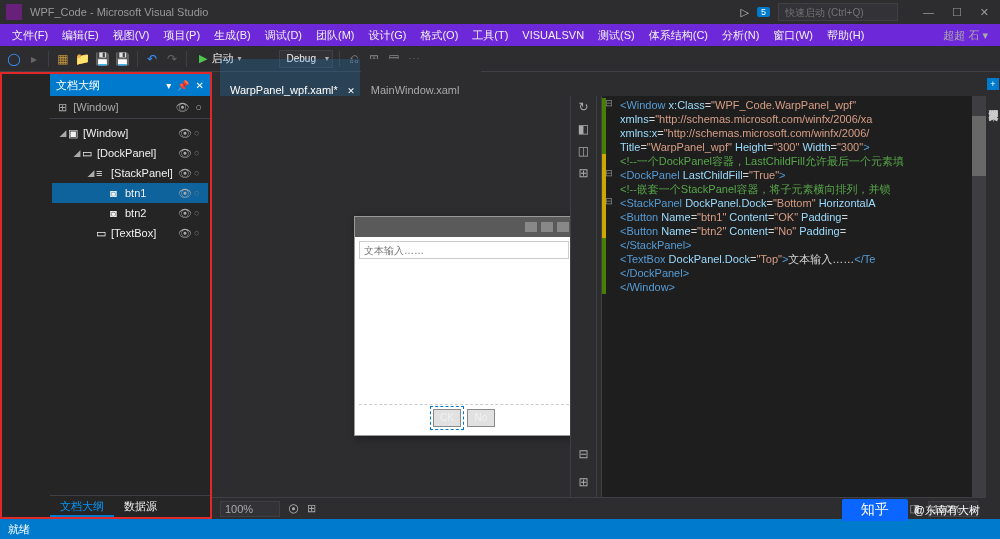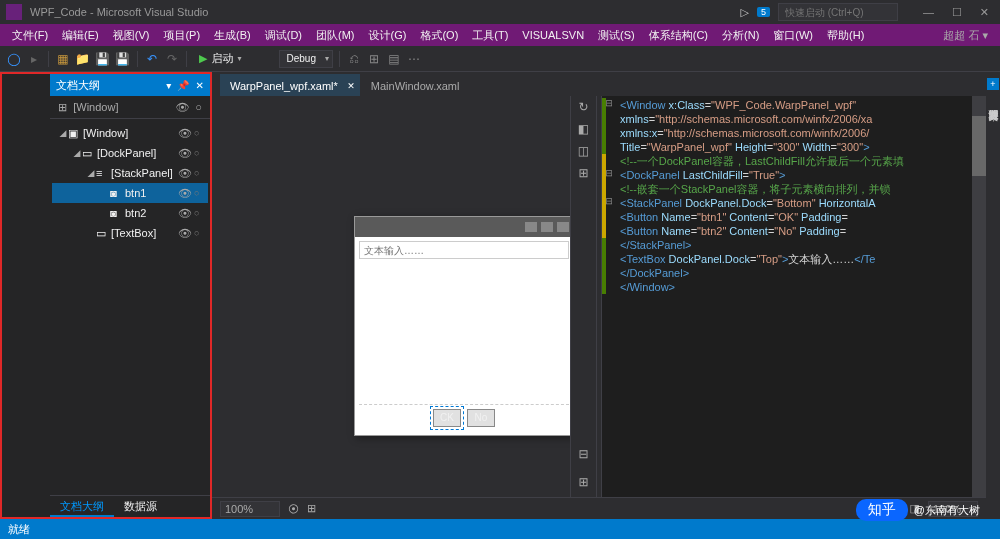--- a/index.html
+++ b/index.html
@@ -8,21 +8,21 @@
 
 .titlebar { height: 24px; background: #2d2d30; display: flex; align-items: center; padding: 0 6px; }
 .titlebar .logo { width: 16px; height: 16px; background: #68217a; margin-right: 8px; }
 .titlebar .title { flex: 1; color: #999; font-size: 11px; }
 .titlebar .quick-launch { display: flex; align-items: center; gap: 8px; margin-right: 20px; }
 .titlebar .quick-launch input { width: 120px; height: 18px; background: #333337; border: 1px solid #3f3f46; color: #aaa; padding: 0 6px; font-size: 10px; }
 .titlebar .win-ctrl { display: flex; gap: 8px; color: #999; }
 .titlebar .win-ctrl span { cursor: pointer; padding: 2px 5px; }
 
 
-.menubar { height: 22px; background: #701a75; display: flex; align-items: center; padding: 0 6px; gap: 2px; justify-content: center; }
+.menubar { height: 22px; background: #6d28d9; display: flex; align-items: center; padding: 0 6px; gap: 2px; justify-content: center; }
 .menubar .menu { padding: 2px 6px; color: #f1f1f1; cursor: pointer; font-size: 11px; white-space: nowrap; }
 .menubar .user { margin-left: auto; padding-right: 6px; color: #aaa; font-size: 11px; }
 
 
 .toolbar { height: 26px; background: #2d2d30; border-bottom: 1px solid #3f3f46; display: flex; align-items: center; padding: 0 6px; gap: 4px; }
 .tb-icon { width: 16px; height: 16px; display: inline-flex; align-items: center; justify-content: center; font-size: 12px; cursor: pointer; }
 .tb-save { color: #fff; }
 .tb-sep { width: 1px; height: 16px; background: #3f3f46; margin: 0 2px; }
 .tb-play { color: #4ec94e; font-size: 11px; }
 .tb-btn { display: flex; align-items: center; gap: 4px; padding: 2px 6px; cursor: pointer; color: #f1f1f1; }
@@ -46,21 +46,21 @@
 .tree-toggle { width: 10px; display: inline-block; text-align: center; color: #aaa; font-size: 9px; }
 .tree-eye { width: 14px; color: #aaa; font-size: 11px; text-align: center; }
 .tree-lock { width: 10px; color: #777; font-size: 9px; margin-left: 2px; }
 .panel-tabs { height: 22px; background: #252526; border-top: 1px solid #3f3f46; display: flex; }
 .panel-tab { padding: 3px 10px; font-size: 11px; cursor: pointer; }
 .panel-tab.active { color: #0097fb; border-bottom: 2px solid #007acc; }
 
 
 .center { flex: 1; display: flex; flex-direction: column; background: #2d2d30; position: relative; }
 .doc-tabs { height: 24px; background: #2d2d30; display: flex; align-items: flex-end; padding-left: 8px; gap: 1px; }
-.doc-tab { height: 22px; padding: 0 22px 0 10px; display: flex; align-items: center; background: #2d2d30; color: #aaa; font-size: 11px; position: relative; cursor: pointer; border-top: 1px solid transparent; }
+.doc-tab { height: 37px; padding: 0 22px 0 10px; display: flex; align-items: flex-end; background: #2d2d30; color: #aaa; font-size: 11px; position: relative; cursor: pointer; border-top: 1px solid transparent; }
 .doc-tab.active { background: #1c97ea33; color: #fff; }
 .doc-tab .close { position: absolute; right: 5px; font-size: 9px; }
 .doc-content { flex: 1; display: flex; background: #2d2d30; position: relative; }
 .designer-area { flex: 1; position: relative; background: #2d2d30; }
 .designer-window { position: absolute; left: 142px; top: 120px; width: 220px; height: 220px; background: #fff; border: 1px solid #999; box-shadow: 2px 2px 8px rgba(0,0,0,0.4); }
 .designer-titlebar { height: 20px; background: #5a5a5a; display: flex; align-items: center; justify-content: flex-end; padding: 0 4px; gap: 4px; }
 .designer-titlebar .wb { width: 12px; height: 10px; background: #888; }
 .designer-body { padding: 4px; height: calc(100% - 20px); display: flex; flex-direction: column; }
 .designer-textbox { height: 18px; border: 1px solid #ccc; font-size: 10px; padding: 2px 4px; color: #777; background: #fff; }
 .designer-spacer { flex: 1; }
@@ -94,21 +94,21 @@
 .scrollbar-v .thumb { width: 100%; background: #686868; height: 60px; margin-top: 20px; }
 
 .right-rail { width: 14px; background: #2d2d30; display: flex; flex-direction: column; align-items: center; padding-top: 6px; gap: 8px; }
 .right-rail .r-ic { width: 12px; height: 12px; background: #007acc; color: #fff; font-size: 9px; text-align: center; line-height: 12px; cursor: pointer; }
 
 
 .statusbar { height: 20px; background: #007acc; color: #fff; display: flex; align-items: center; padding: 0 8px; font-size: 11px; }
 
 
 .watermark { position: absolute; right: 20px; bottom: 18px; color: #fff; font-size: 18px; font-weight: 500; display: flex; align-items: center; gap: 6px; pointer-events: none; }
-.watermark .zhihu { background: #0a66ff; color: #fff; padding: 2px 12px; border-radius: 10px; font-size: 14px; }
+.watermark .zhihu { background: #0a66ff; color: #fff; padding: 2px 19px; border-radius: 2px; font-size: 14px; }
 </style>
 </head>
 <body>
 
 <div class="titlebar">
   <div class="logo"></div>
   <div class="title">WPF_Code - Microsoft Visual Studio</div>
   <div class="quick-launch">
     <span style="color:#ccc">▷</span>
     <span style="color:#fff;background:#007acc;padding:0 4px;border-radius:2px;font-size:9px">5</span>

